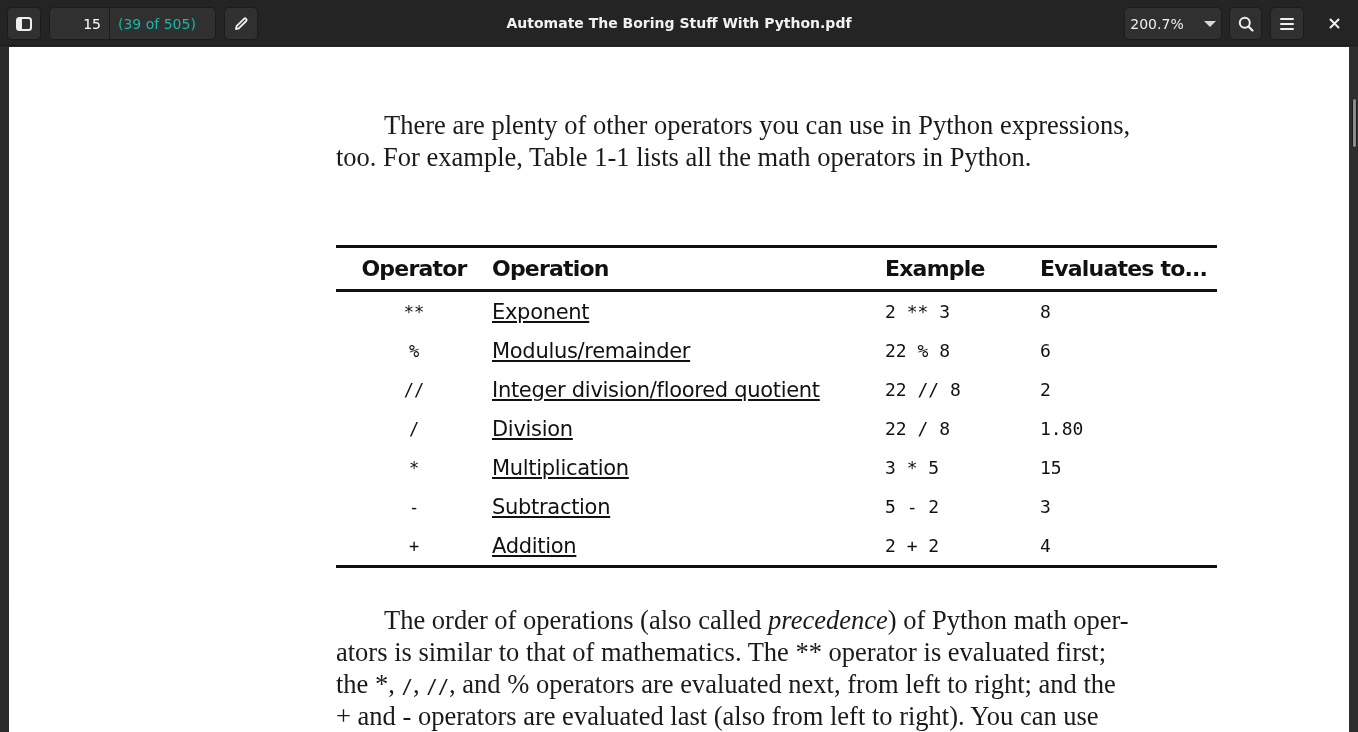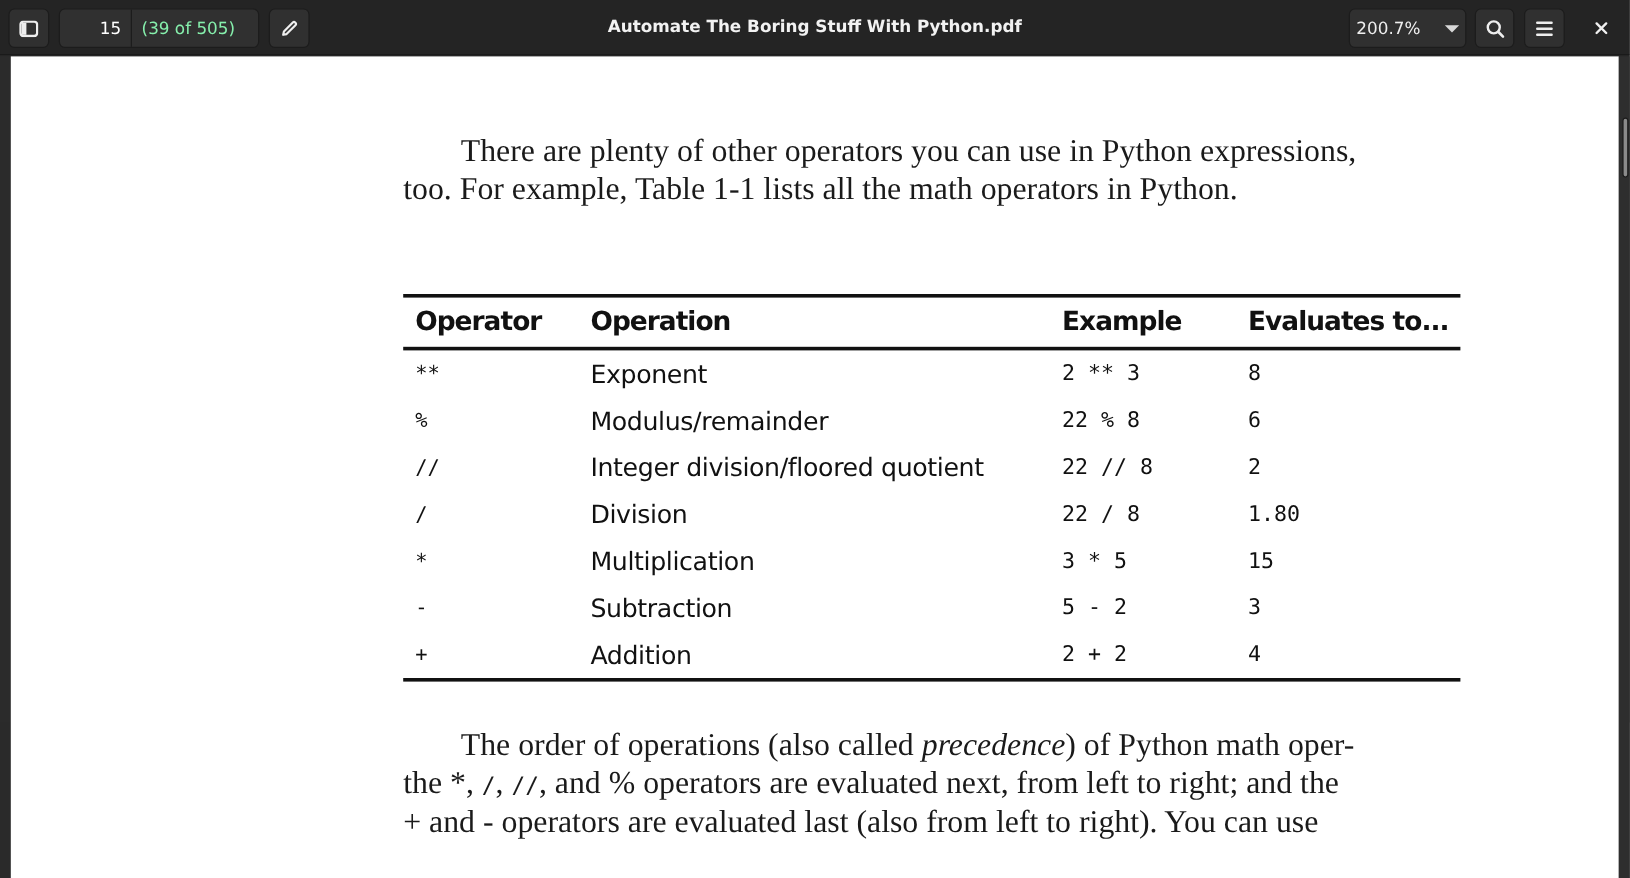--- a/index.html
+++ b/index.html
@@ -19,21 +19,21 @@
       color: #eeeeee;
     }
     .sidebar-btn { left: 7px; width: 34px; }
     .page-box { left: 49px; width: 167px; }
     .page-box .page-num {
       width: 60px; height: 100%; display: flex; align-items: center; justify-content: flex-end;
       padding-right: 8px; font-size: 14px; color: #ffffff; border-right: 1px solid #1c1c1c;
     }
     .page-box .page-of {
       flex: 1; height: 100%; display: flex; align-items: center; padding-left: 8px;
-      font-size: 14px; color: #86efac;
+      font-size: 14px; color: #14b8a6;
     }
     .annot-btn { left: 224px; width: 34px; }
     .title {
       position: absolute; left: 0; right: 0; top: 0; height: 46px;
       display: flex; align-items: center; justify-content: center;
       font-size: 14px; font-weight: bold; color: #f2f2f2; pointer-events: none; text-align: right;
     }
     .zoom-btn { left: 1124px; width: 98px; font-size: 14px; gap: 20px; }
     .zoom-btn .caret {
       width: 0; height: 0; border-left: 6px solid transparent; border-right: 6px solid transparent;
@@ -84,26 +84,26 @@
       position: absolute; left: 327px; top: 198px; width: 881px;
       border-top: 3px solid #111; border-bottom: 3px solid #111;
     }
     .thead {
       display: flex; height: 44px; align-items: center; border-bottom: 3px solid #111;
       font-family: "DejaVu Sans", sans-serif; font-weight: bold; font-size: 22px; color: #111;
       letter-spacing: -0.8px;
     }
     .row { display: flex; height: 39px; align-items: center; color: #111; }
     .row:first-of-type { margin-top: 2px; }
-    .c1 { width: 146px; padding-left: 10px; }
+    .c1 { width: 146px; padding-left: 10px; text-align: center; }
     .c2 { width: 393px; padding-left: 10px; }
     .c3 { width: 155px; padding-left: 10px; }
     .c4 { flex: 1; padding-left: 10px; }
     .row .c1 { font-family: "DejaVu Sans Mono", monospace; font-size: 17px; }
-    .row .c2 { font-family: "DejaVu Sans", sans-serif; font-size: 21px; letter-spacing: -0.3px; }
+    .row .c2 { font-family: "DejaVu Sans", sans-serif; font-size: 21px; letter-spacing: -0.3px; text-decoration: underline; }
     .row .c3, .row .c4 { font-family: "DejaVu Sans Mono", monospace; font-size: 18px; }
 
     svg { display: block; }
   </style>
 </head>
 <body>
 
 <div class="headerbar">
   <div class="hbtn sidebar-btn">
     <span>
@@ -218,20 +218,21 @@
       <div class="row">
         <div class="c1">+</div>
         <div class="c2">Addition</div>
         <div class="c3">2 + 2</div>
         <div class="c4">4</div>
       </div>
     </div>
 
     <div class="para" style="top: 557px;">
       <span class="line indent"><span>The order of operations (also called </span><em>precedence</em><span>) of Python math oper-</span></span>
+      <span class="line"><span>ators is similar to that of mathematics. The </span><span>**</span><span> operator is evaluated first;</span></span>
       <span class="line"><span>the </span><span>*</span><span>, </span><code>/</code><span>, </span><code>//</code><span>, and </span><span>%</span><span> operators are evaluated next, from left to right; and the</span></span>
       <span class="line"><span>+</span><span> and </span><span>-</span><span> operators are evaluated last (also from left to right). You can use</span></span>
     </div>
 
   </div>
   <div class="scrollbar-track"></div>
   <div class="scrollbar-thumb"></div>
 </div>
 
 </body></html>

